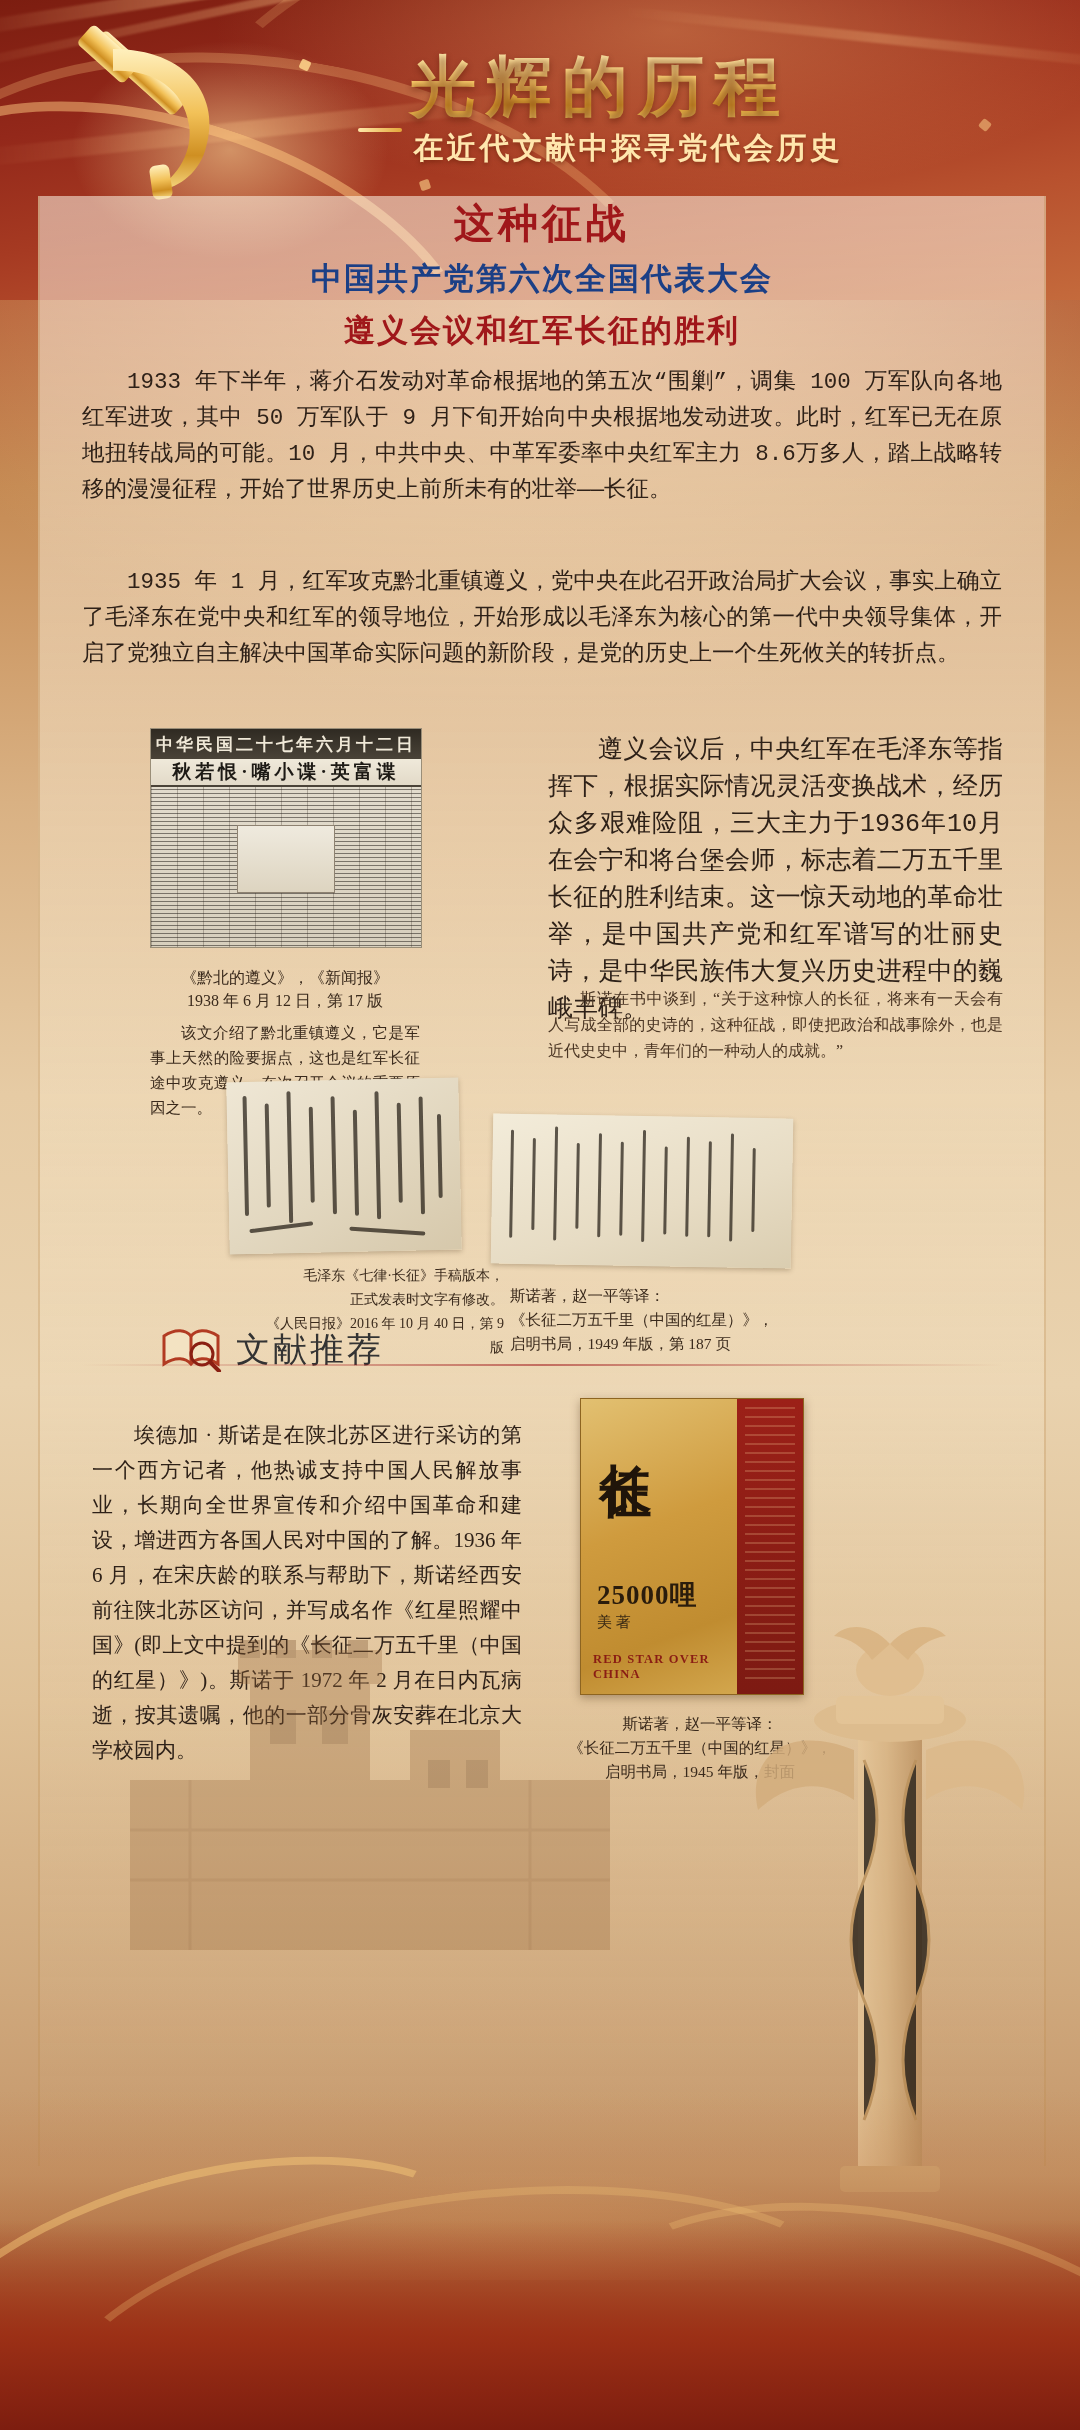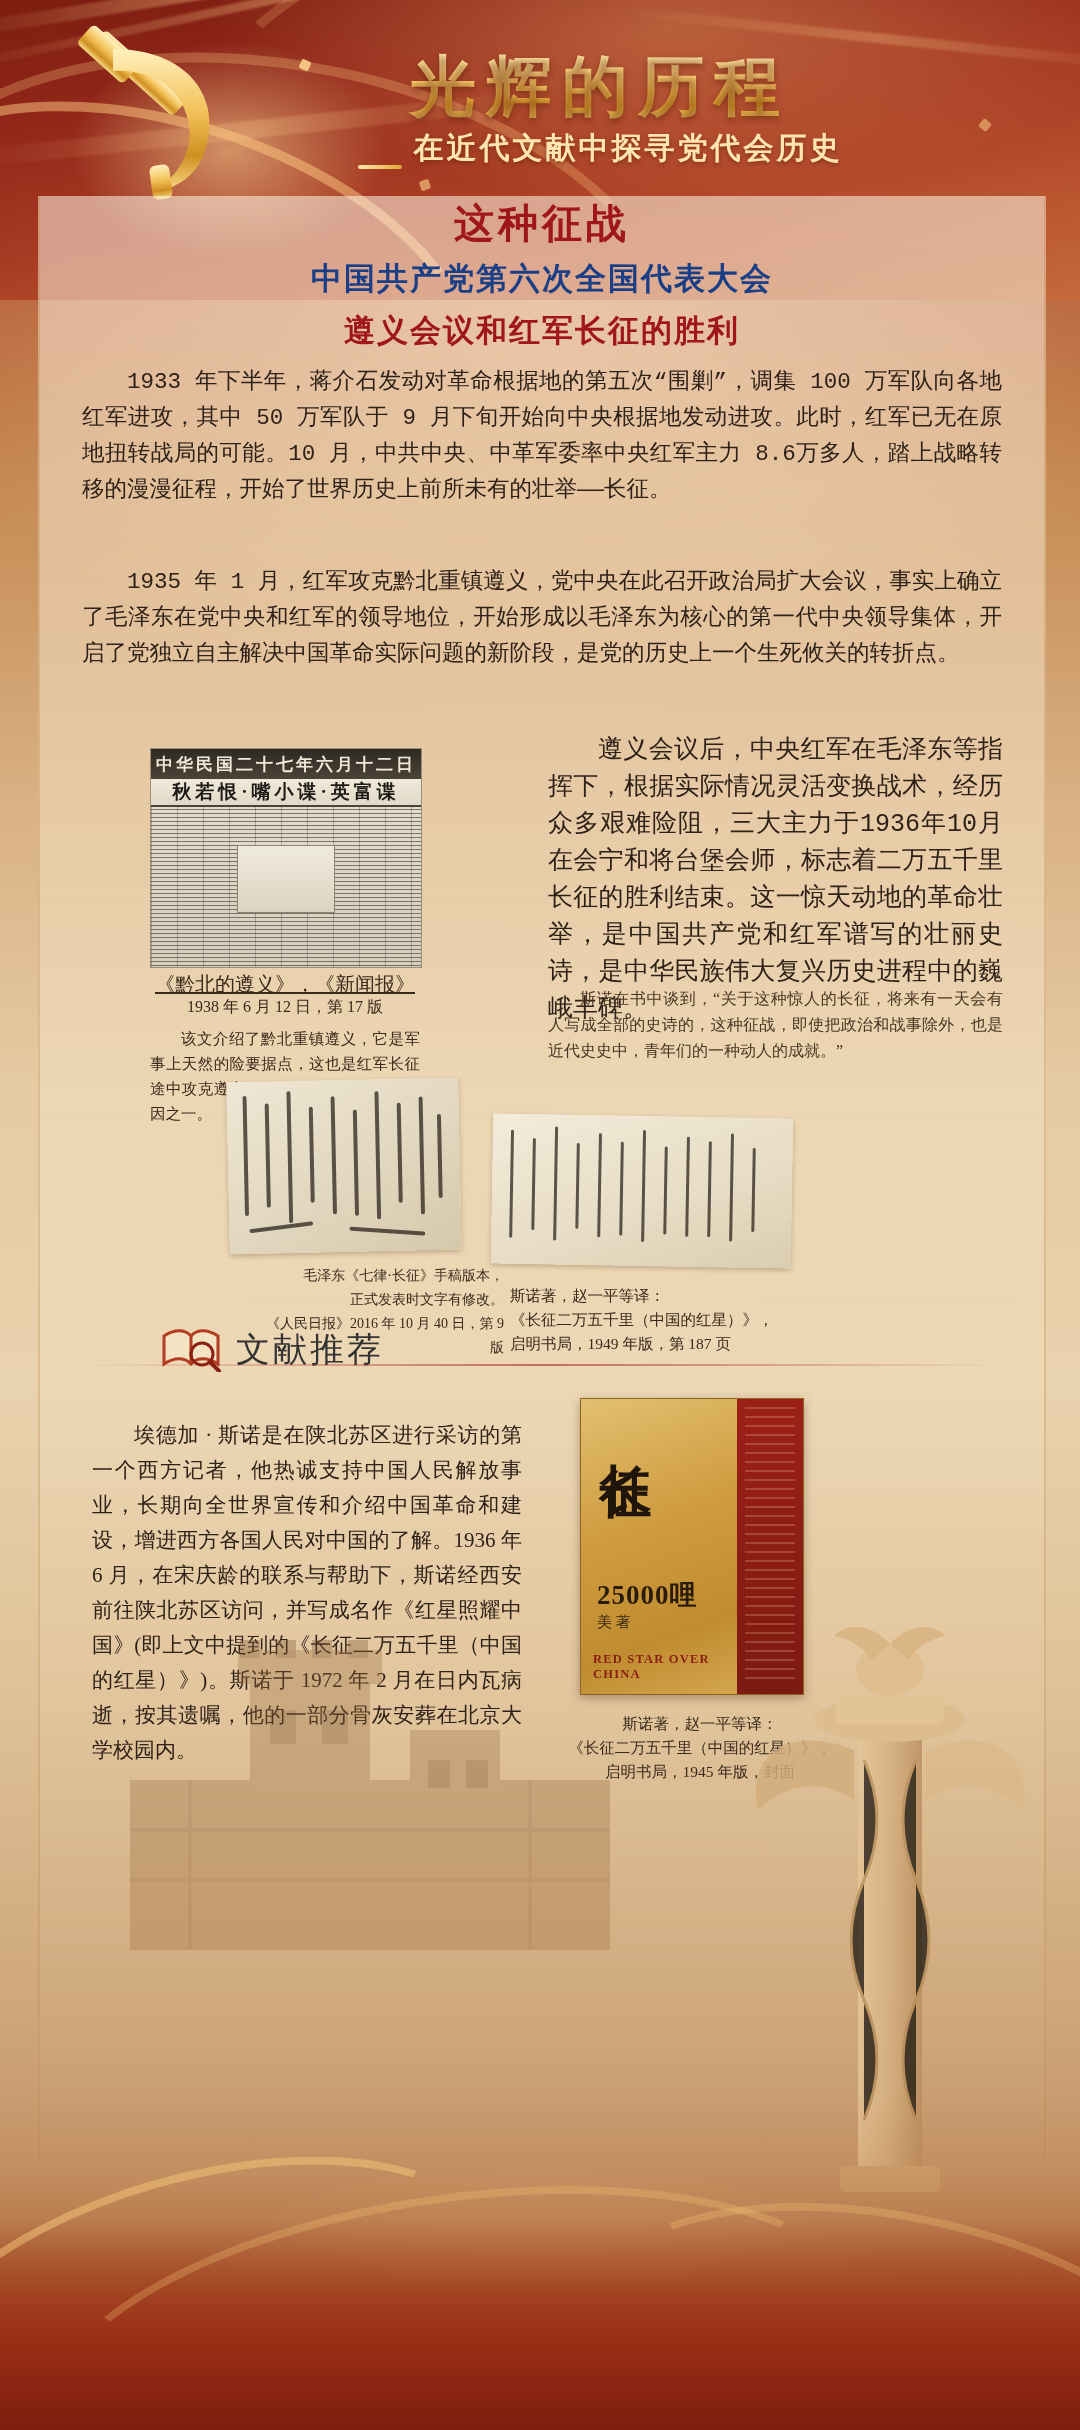--- a/index.html
+++ b/index.html
@@ -78,21 +78,21 @@
     -webkit-background-clip: text;
     background-clip: text;
     -webkit-text-fill-color: transparent;
     text-shadow: 0 3px 6px rgba(80, 20, 0, .45);
   }
   .subtitle-row {
     position: absolute;
     left: 250px; top: 128px;
     width: 700px;
     display: flex;
-    align-items: flex-end;
+    align-items: flex-start;
     justify-content: center;
     gap: 12px;
   }
   .dash {
     width: 44px; height: 4px;
     background: linear-gradient(90deg, #ffe9a9, #e2a63a);
     border-radius: 2px;
   }
   .subtitle {
     font-family: "Liberation Serif", "DejaVu Serif", serif;
@@ -157,21 +157,21 @@
     position: absolute;
     left: 508px; top: 790px; width: 455px;
     font-family: "Liberation Serif", "DejaVu Serif", serif;
     font-size: 16px; line-height: 26px;
     color: #4a3523;
     text-align: justify;
     text-indent: 2em;
   }
 
   
-  .news-fig { position: absolute; left: 110px; top: 552px; width: 270px; }
+  .news-fig { position: absolute; left: 110px; top: 532px; width: 270px; }
   .news-img {
     width: 270px; height: 218px;
     background:
       repeating-linear-gradient(180deg, rgba(40,35,30,.55) 0px, rgba(40,35,30,.55) 1px, rgba(255,255,255,0) 1px, rgba(255,255,255,0) 4px),
       repeating-linear-gradient(90deg, rgba(60,50,40,.30) 0px, rgba(60,50,40,.30) 1px, rgba(255,255,255,0) 1px, rgba(255,255,255,0) 26px),
       linear-gradient(180deg, #e6e0d2, #d7cfbd);
     border: 1px solid #9a8e78;
     position: relative;
     overflow: hidden;
   }
@@ -195,21 +195,21 @@
   .news-blockbox {
     position: absolute; left: 86px; top: 96px; width: 96px; height: 66px;
     background: linear-gradient(180deg, #efeade, #ddd4c0);
     border: 1px solid #8e8271;
   }
   .cap {
     font-family: "Liberation Serif", "DejaVu Serif", serif;
     color: #3a2a1c;
     text-align: center;
   }
-  .news-cap1 { margin-top: 4px; font-size: 20px; line-height: 24px; text-decoration: underline; }
+  .news-cap1 { margin-top: 18px; font-size: 16px; line-height: 24px; }
   .news-cap2 {
     margin-top: 8px; font-size: 15.5px; line-height: 25px;
     text-align: justify; text-indent: 2em;
   }
 
   
   .ms-left {
     position: absolute; left: 188px; top: 884px;
     width: 232px; height: 172px;
     background: linear-gradient(150deg, #efe7d5, #e2d7bf 55%, #d6c8ab);

